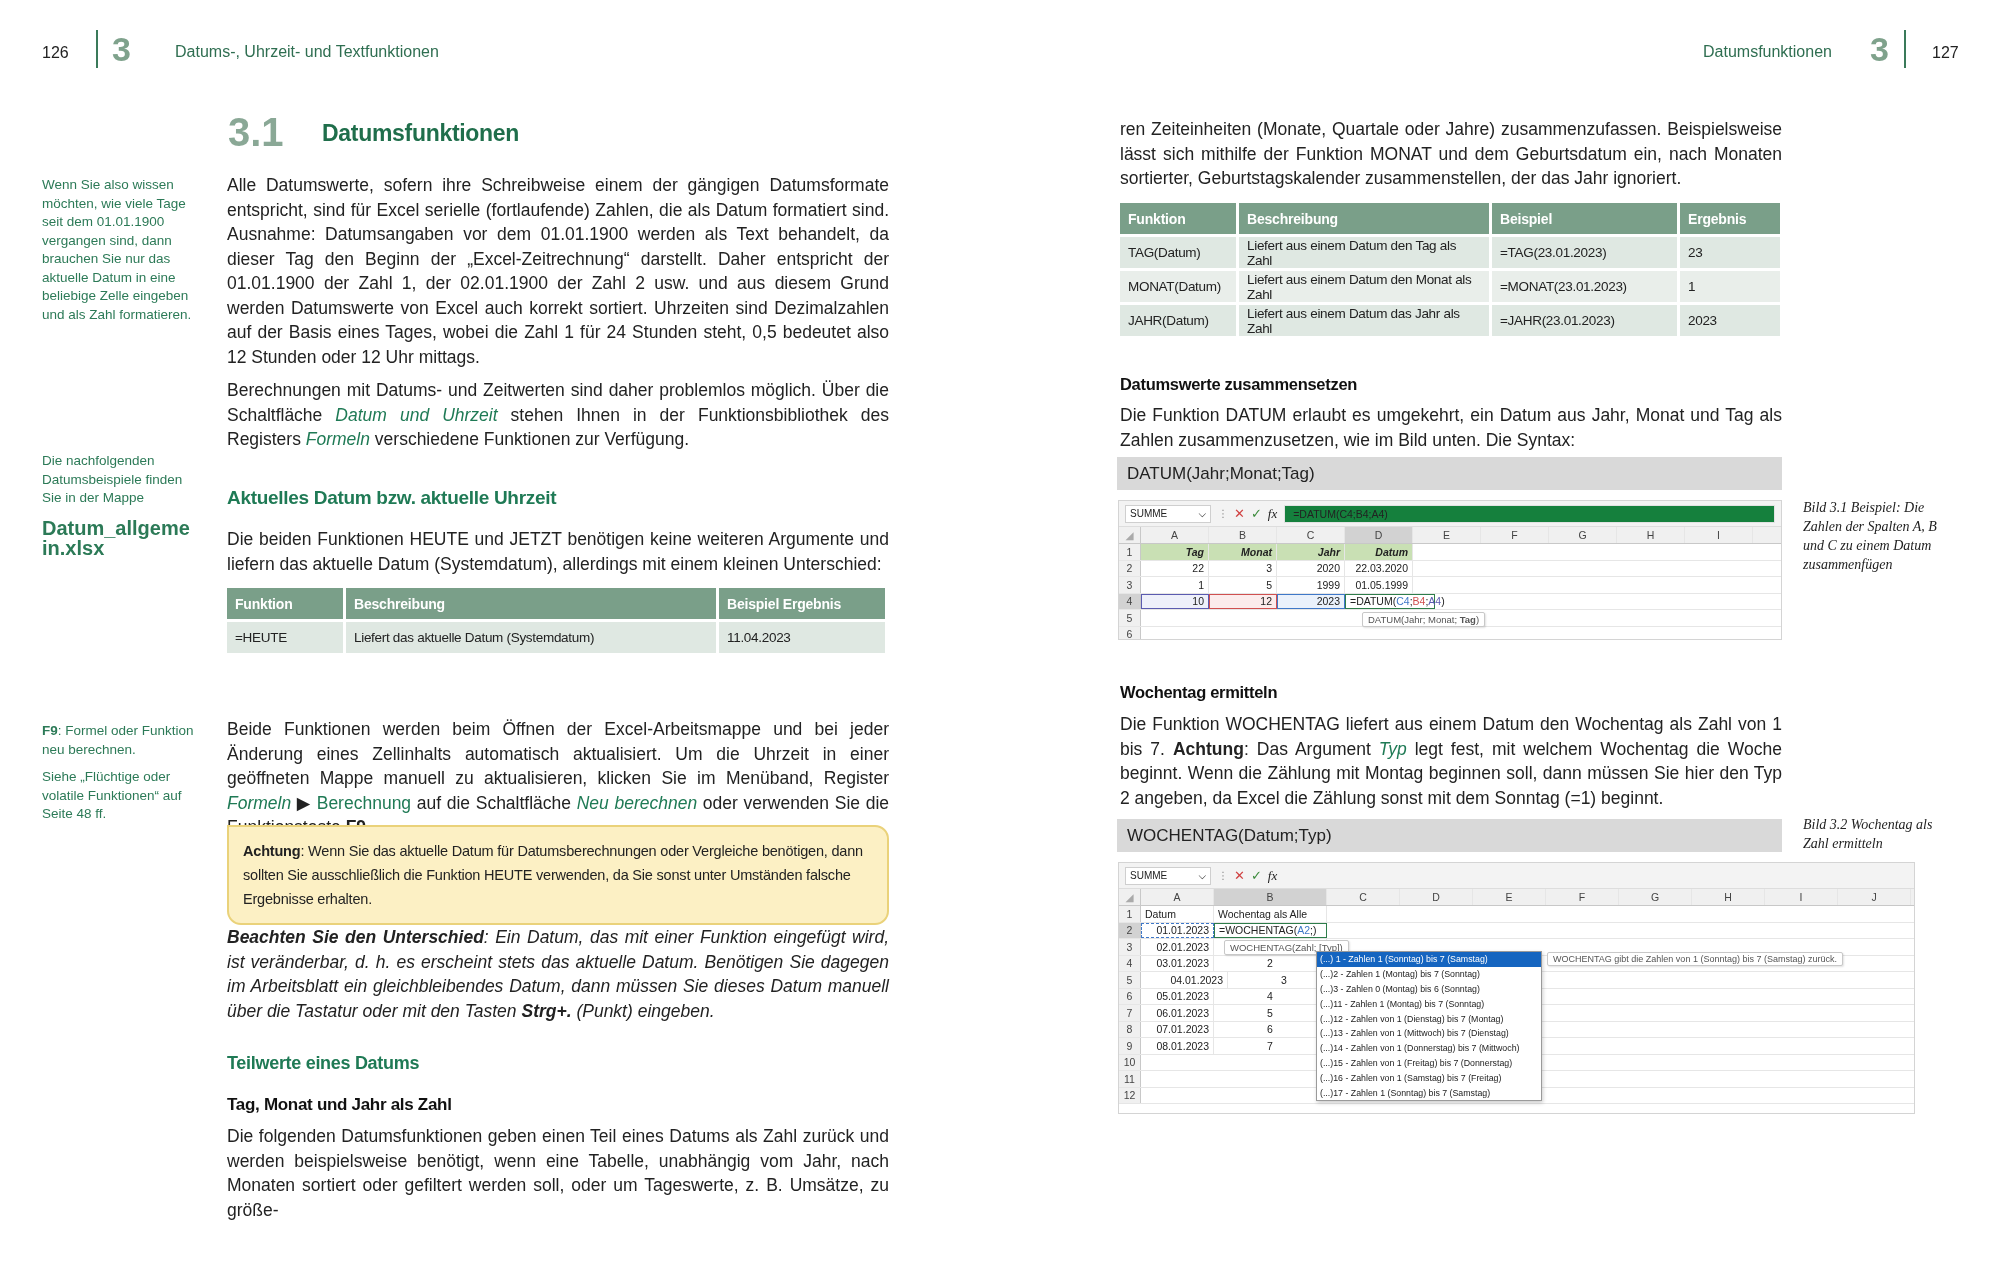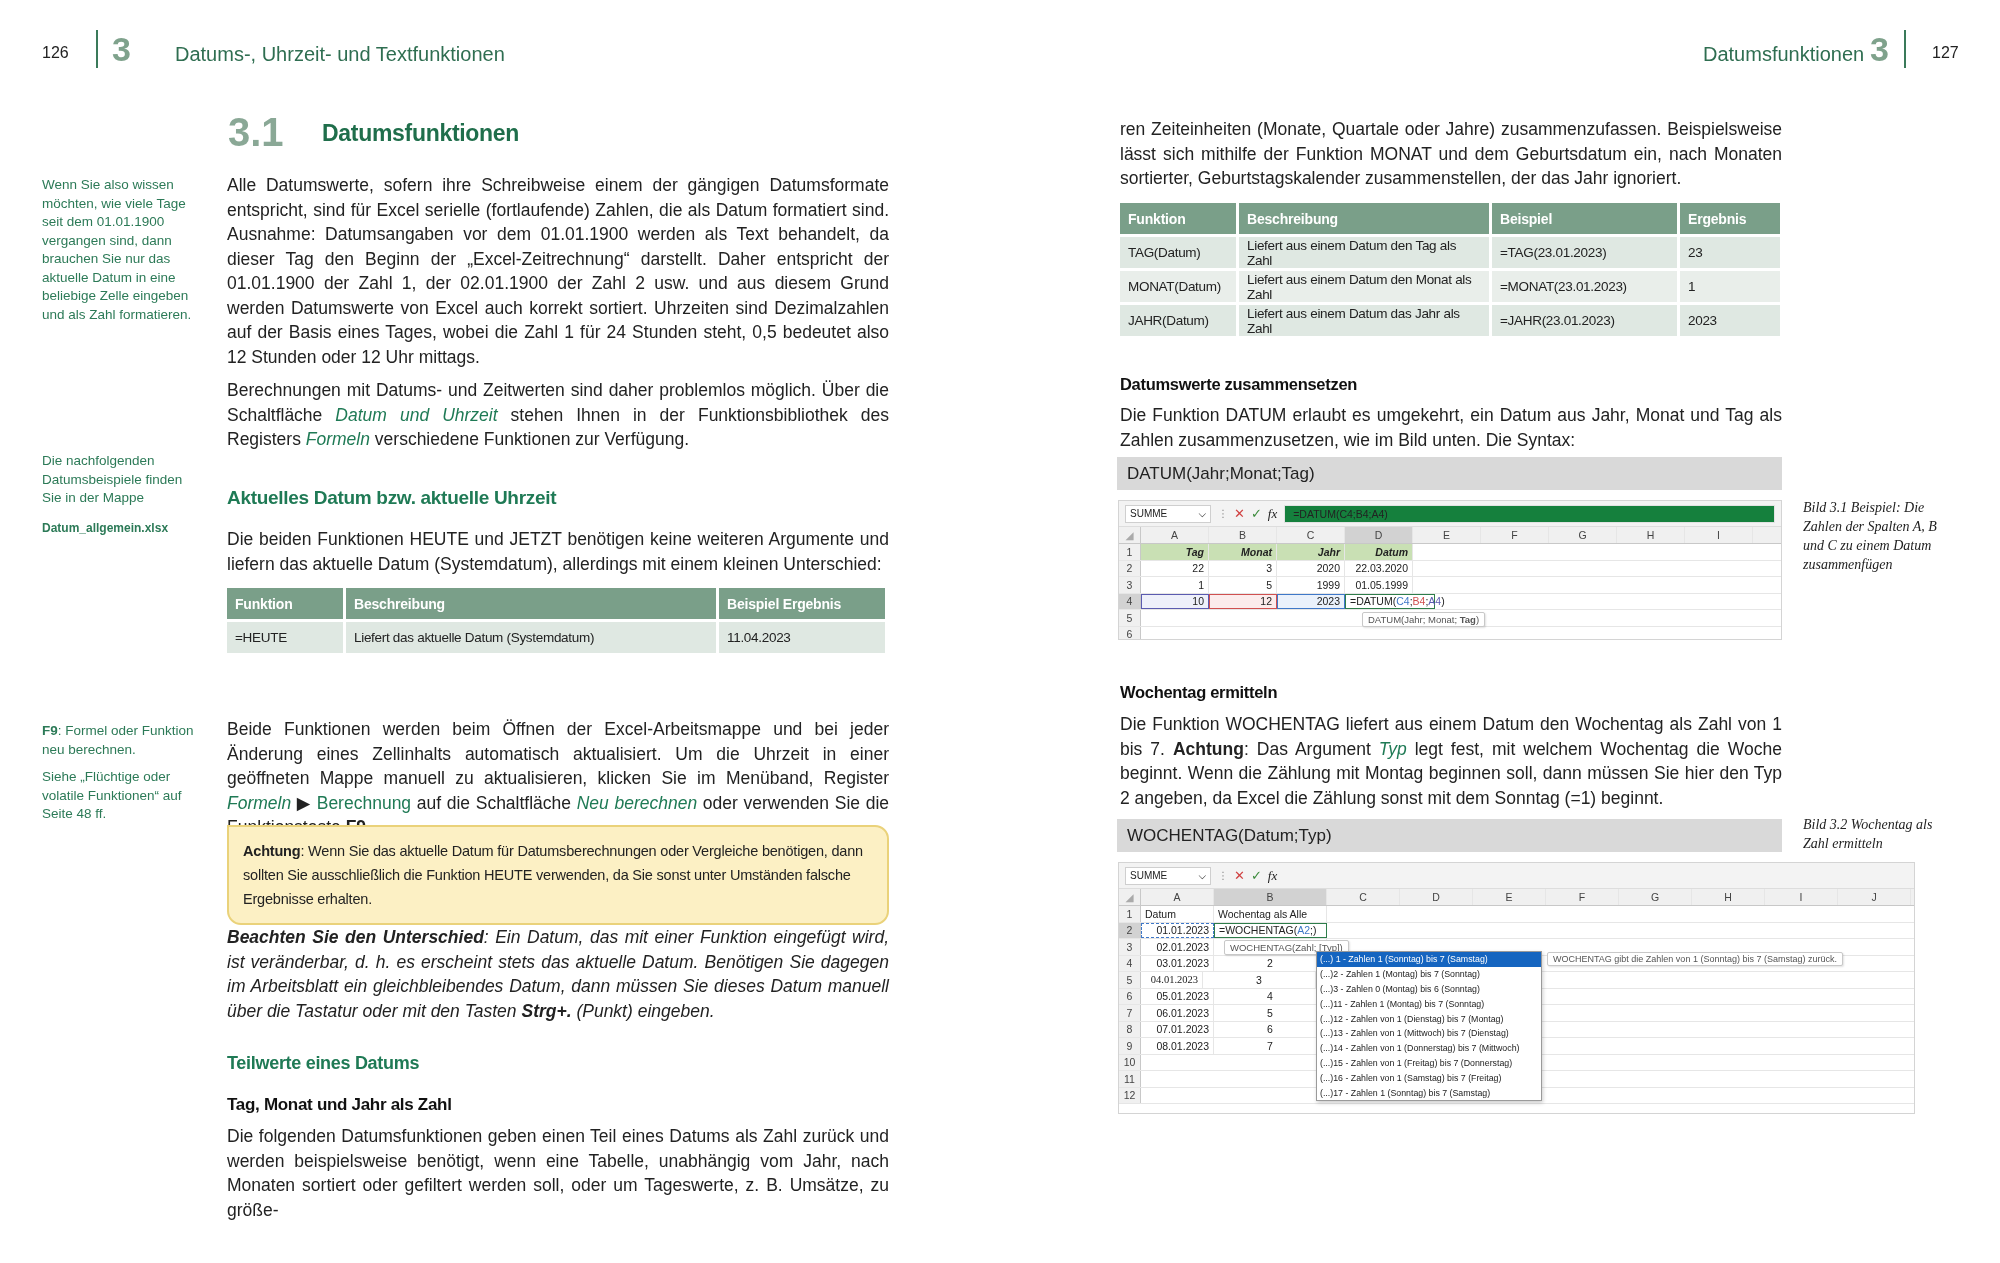--- a/index.html
+++ b/index.html
@@ -10,30 +10,30 @@
   .body-text { font-family: "Liberation Sans", sans-serif; font-size: 17.5px; line-height: 24.5px; color: #222; text-align: justify; }
   .body-text p { margin-bottom: 9px; }
   .it-green { color: #1f7a55; font-style: italic; }
   .lnk-green { color: #1f7a55; }
   b { font-weight: bold; }
 
   
   .pg-num { font-size: 16px; color: #222; }
   .chap-num { font-size: 34px; font-weight: bold; color: #7fa28c; }
   .vline { width: 2px; background: #3a7a5a; }
-  .run-head { font-size: 20px; color: #2f6e51; }
+  .run-head { font-size: 16px; color: #2f6e51; }
 
   .sec-num { font-size: 40px; font-weight: bold; color: #8aa896; }
   .sec-title { font-size: 23px; font-weight: bold; color: #1f6e4b; letter-spacing: -0.3px; }
   .h3-green { font-size: 19px; font-weight: bold; color: #1f7a55; letter-spacing: -0.3px; }
   .h4-black { font-size: 16.5px; font-weight: bold; color: #111; letter-spacing: -0.3px; }
 
   
   .note { font-size: 13.5px; line-height: 18.5px; color: #2c7a57; }
-  .note-file { font-size: 12px; line-height: 20px; font-weight: bold; color: #2c7a57; }
+  .note-file { font-size: 20px; line-height: 20px; font-weight: bold; color: #2c7a57; }
 
   
   table.gtab { border-collapse: separate; border-spacing: 3px; background: #ffffff; }
   table.gtab th { background: #7a9f89; color: #fff; font-weight: bold; text-align: left; font-size: 14px; padding: 0 8px; height: 31px; letter-spacing: -0.2px; }
   table.gtab td { background: #dfe8e2; color: #222; font-size: 13.5px; padding: 0 8px; height: 31px; letter-spacing: -0.3px; }
   table.gtab tr.alt td { background: #e9eeea; }
 
   
   .callout { background: #fcf0c4; border: 2px solid #ead27a; border-radius: 0 14px 14px 14px; padding: 12px 14px; font-size: 14.5px; line-height: 24px; letter-spacing: -0.2px; }
 
@@ -295,21 +295,21 @@
           <div class="xl-c r" style="width:73px;">02.01.2023</div>
           <div class="xl-c ctr" style="width:113px;"></div>
         </div>
       <div class="xl-row">
           <div class="xl-c xl-rh">4</div>
           <div class="xl-c r" style="width:73px;">03.01.2023</div>
           <div class="xl-c ctr" style="width:113px;">2</div>
         </div>
       <div class="xl-row">
           <div class="xl-c xl-rh">5</div>
-          <div class="xl-c r" style="width:62px;font-family:Liberation Serif, serif;">04.01.2023</div>
+          <div class="xl-c r" style="width:87px;">04.01.2023</div>
           <div class="xl-c ctr" style="width:113px;">3</div>
         </div>
       <div class="xl-row">
           <div class="xl-c xl-rh">6</div>
           <div class="xl-c r" style="width:73px;">05.01.2023</div>
           <div class="xl-c ctr" style="width:113px;">4</div>
         </div>
       <div class="xl-row">
           <div class="xl-c xl-rh">7</div>
           <div class="xl-c r" style="width:73px;">06.01.2023</div>

